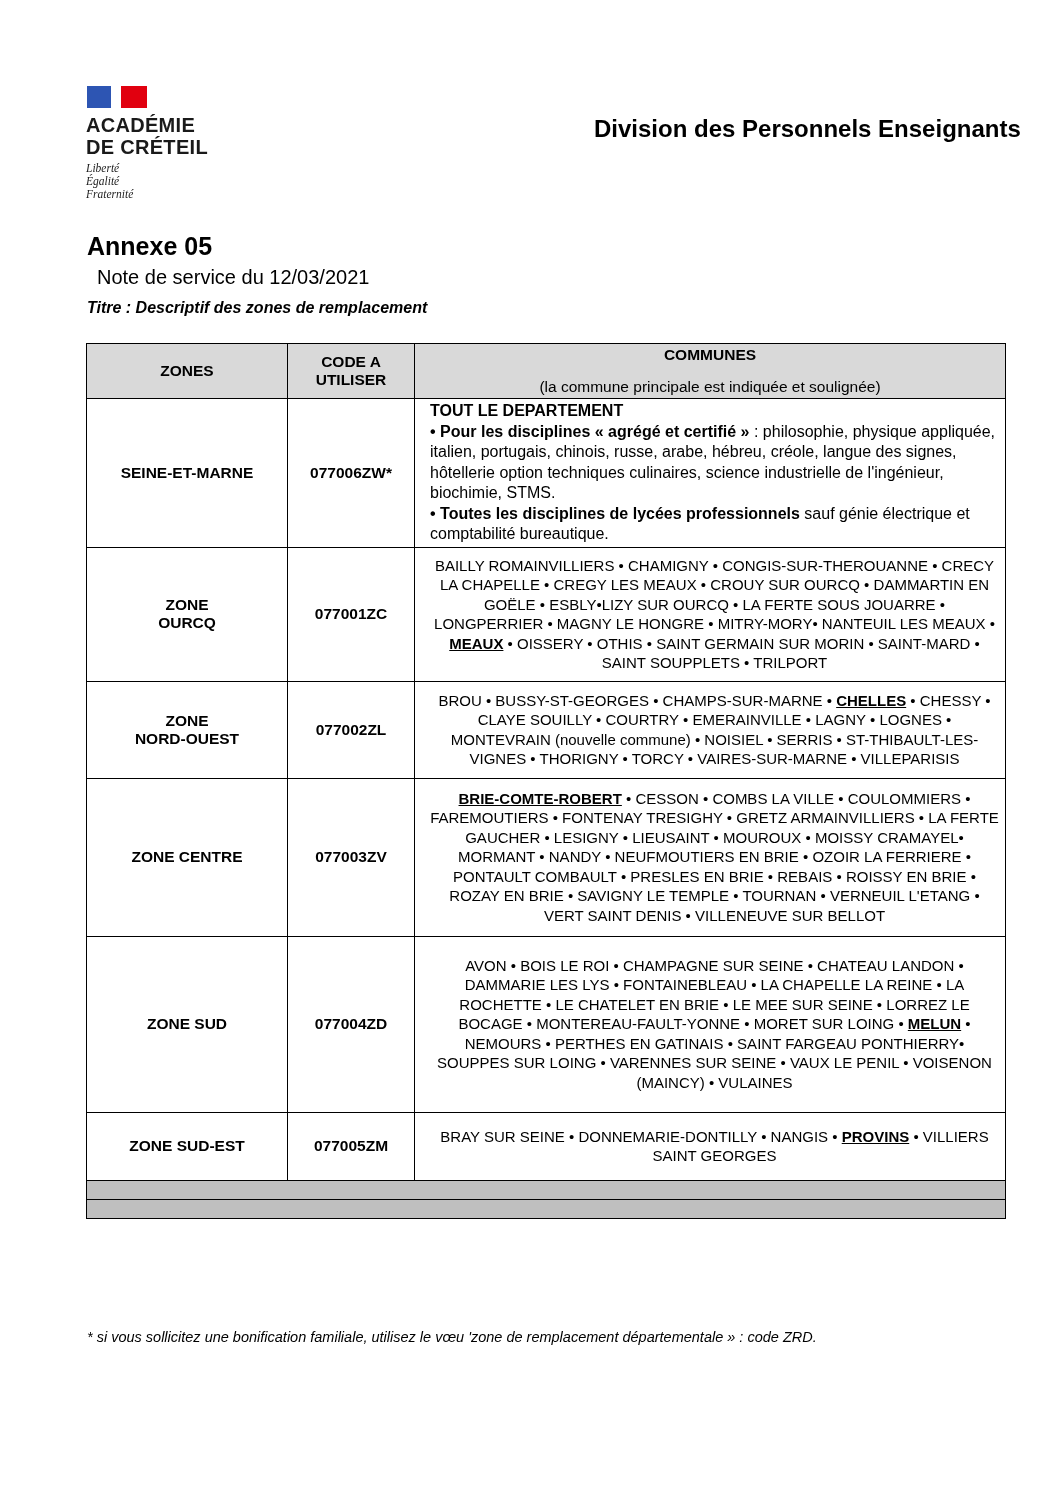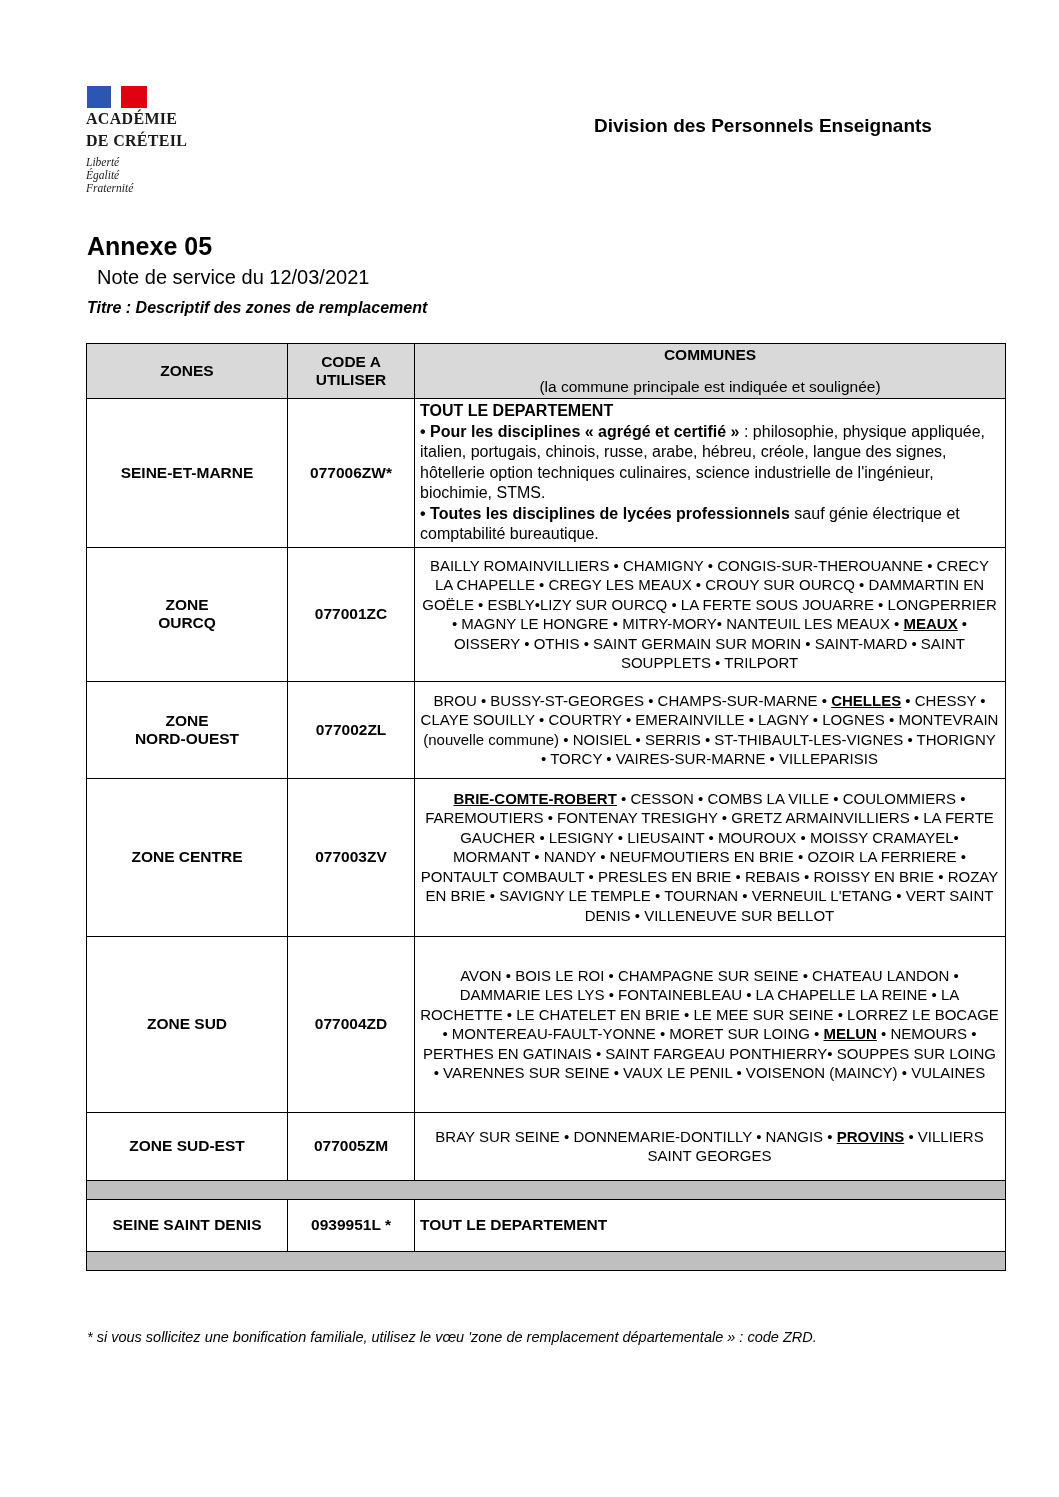--- a/index.html
+++ b/index.html
@@ -2,33 +2,33 @@
 <html><head>
 <meta charset="utf-8">
 <style>
   html, body { margin: 0; padding: 0; background: #ffffff; }
   body { width: 1059px; height: 1497px; position: relative; font-family: "Liberation Sans", sans-serif; color: #000; }
   .logo { position: absolute; left: 86px; top: 86px; }
   .flag { display: flex; width: 60px; height: 22px; margin-left: 1px; }
   .flag .b { width: 24px; background: #2d55b3; position: relative; }
   .flag .w { width: 10px; background: #fff; }
   .flag .r { width: 26px; background: #e1000f; }
-  .acad { font-family: Liberation Serif, serif; font-weight: bold; font-size: 16px; line-height: 22px; color: #000; letter-spacing: 0.3px; color:#1a1a1a; }
+  .acad { font-family: Liberation Sans, sans-serif; font-weight: bold; font-size: 20px; line-height: 22px; color: #000; margin-top: 6px; letter-spacing: 0.3px; color:#1a1a1a; }
   .devise { font-family: "Liberation Serif", serif; font-style: italic; font-size: 11.5px; line-height: 13px; margin-top: 4px; color:#222; }
-  .division { position: absolute; left: 594px; top: 115px; font-weight: bold; font-size: 19px; }
+  .division { position: absolute; left: 594px; top: 115px; font-weight: bold; font-size: 24px; }
   .annexe { position: absolute; left: 87px; top: 232px; font-weight: bold; font-size: 25px; }
   .note { position: absolute; left: 97px; top: 266px; font-size: 20px; }
   .titre { position: absolute; left: 87px; top: 299px; font-weight: bold; font-size: 16px; font-style: italic; }
   table.zones { position: absolute; left: 86px; top: 343px; width: 920px; border-collapse: collapse; font-size: 15.5px; }
   table.zones td, table.zones th { border: 1.5px solid #000; vertical-align: middle; }
   table.zones th { background: #d9d9d9; font-weight: bold; text-align: center; height: 52px; }
   th .sub { font-weight: normal; margin-top: 14px; }
   td.zone { width: 198px; text-align: center; font-weight: bold; }
   td.code { width: 124px; text-align: center; font-weight: bold; }
-  td.communes { padding: 2px 6px 2px 5px; line-height: 19.5px; }
+  td.communes { padding: 2px 6px 2px 15px; line-height: 19.5px; }
   td.communes.small { font-size: 15px; text-align: center; }
   .u { font-weight: bold; text-decoration: underline; }
   .bold { font-weight: bold; }
   tr.sep td { background: #bfbfbf; height: 18px; padding: 0; }
   tr.single td { height: 36px; }
   .footnote { position: absolute; left: 87px; top: 1329px; font-style: italic; font-size: 14.5px; }
 </style>
 </head>
 <body>
 
@@ -112,25 +112,20 @@
   <tr style="height:68px;">
     <td class="zone">ZONE SUD-EST</td>
     <td class="code">077005ZM</td>
     <td class="communes small"><span>BRAY SUR SEINE • DONNEMARIE-DONTILLY • NANGIS • </span><span class="u">PROVINS</span><span> • VILLIERS SAINT GEORGES</span></td>
   </tr>
 
   <tr class="sep">
         <td colspan="3"></td>
       </tr>
 
-  <tr class="single" style="height:52px;">
-    <td class="zone">SEINE SAINT DENIS</td>
-    <td class="code">0939951L *</td>
-    <td class="communes bold">TOUT LE DEPARTEMENT</td>
-  </tr>
 
   <tr class="sep">
         <td colspan="3"></td>
       </tr>
 
 </tbody>
   </table>
 
 <div class="footnote">* si vous sollicitez une bonification familiale, utilisez le vœu 'zone de remplacement départementale » : code ZRD.</div>
 

